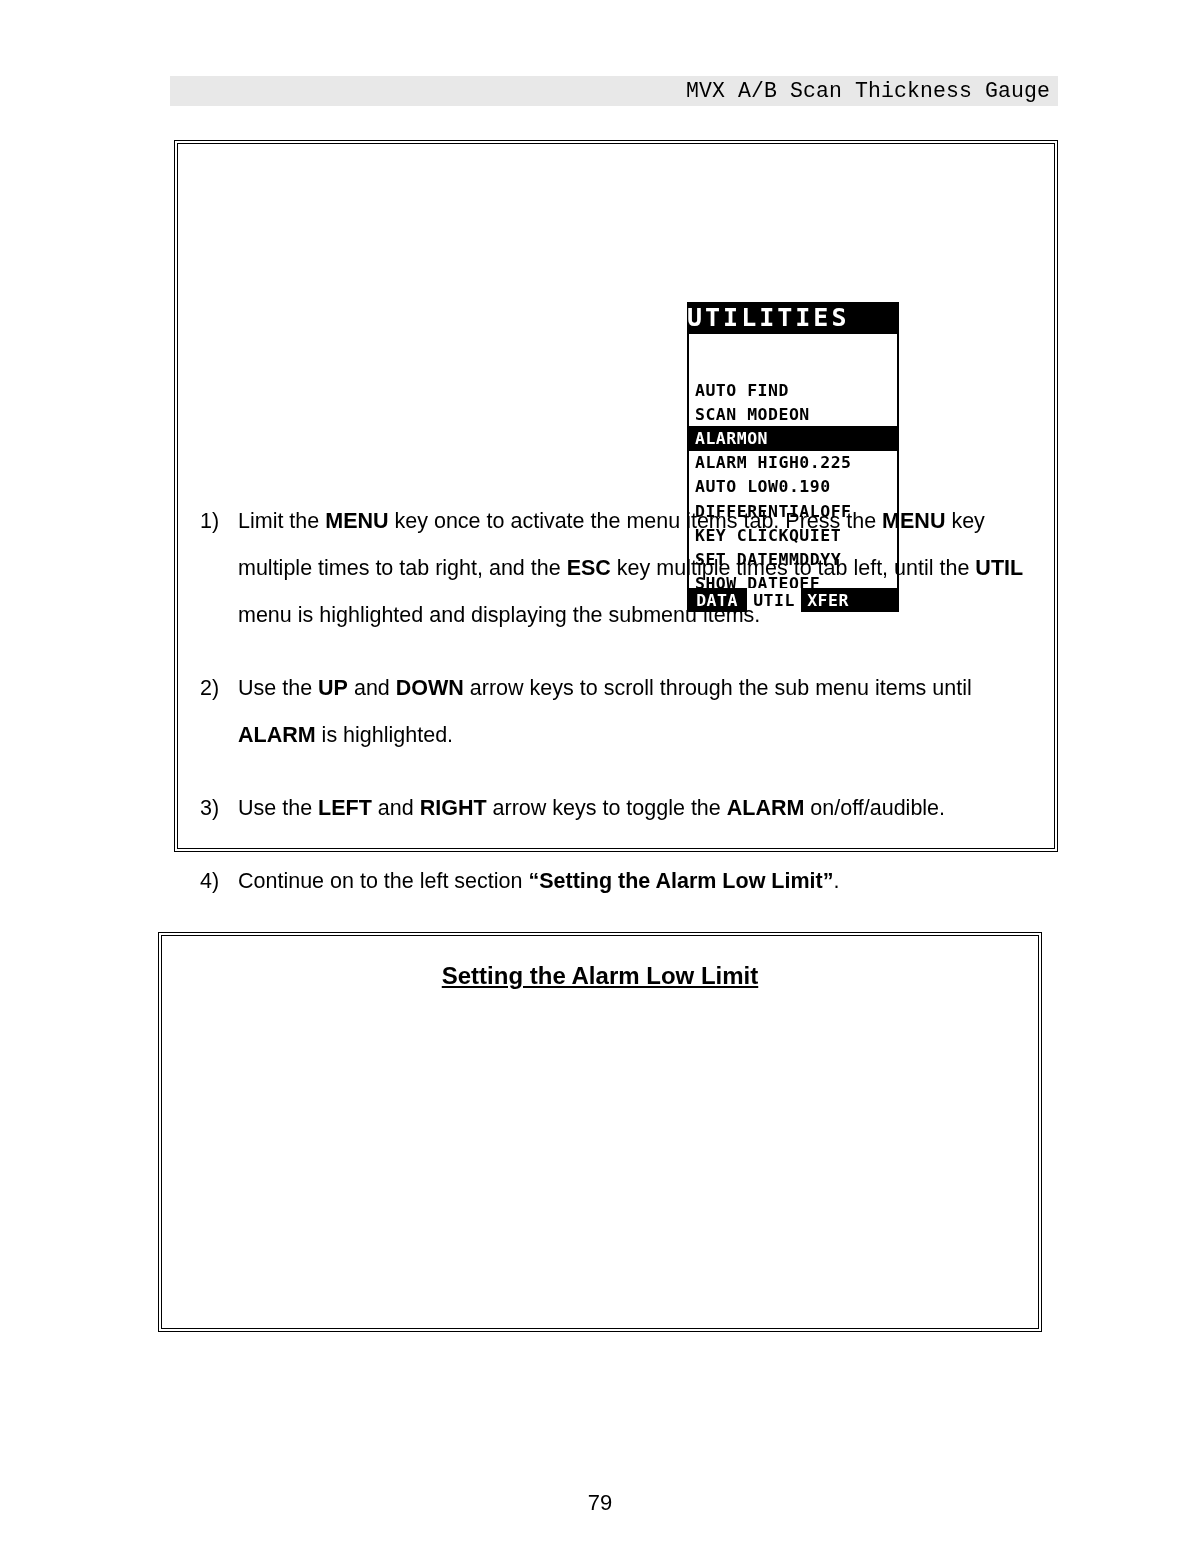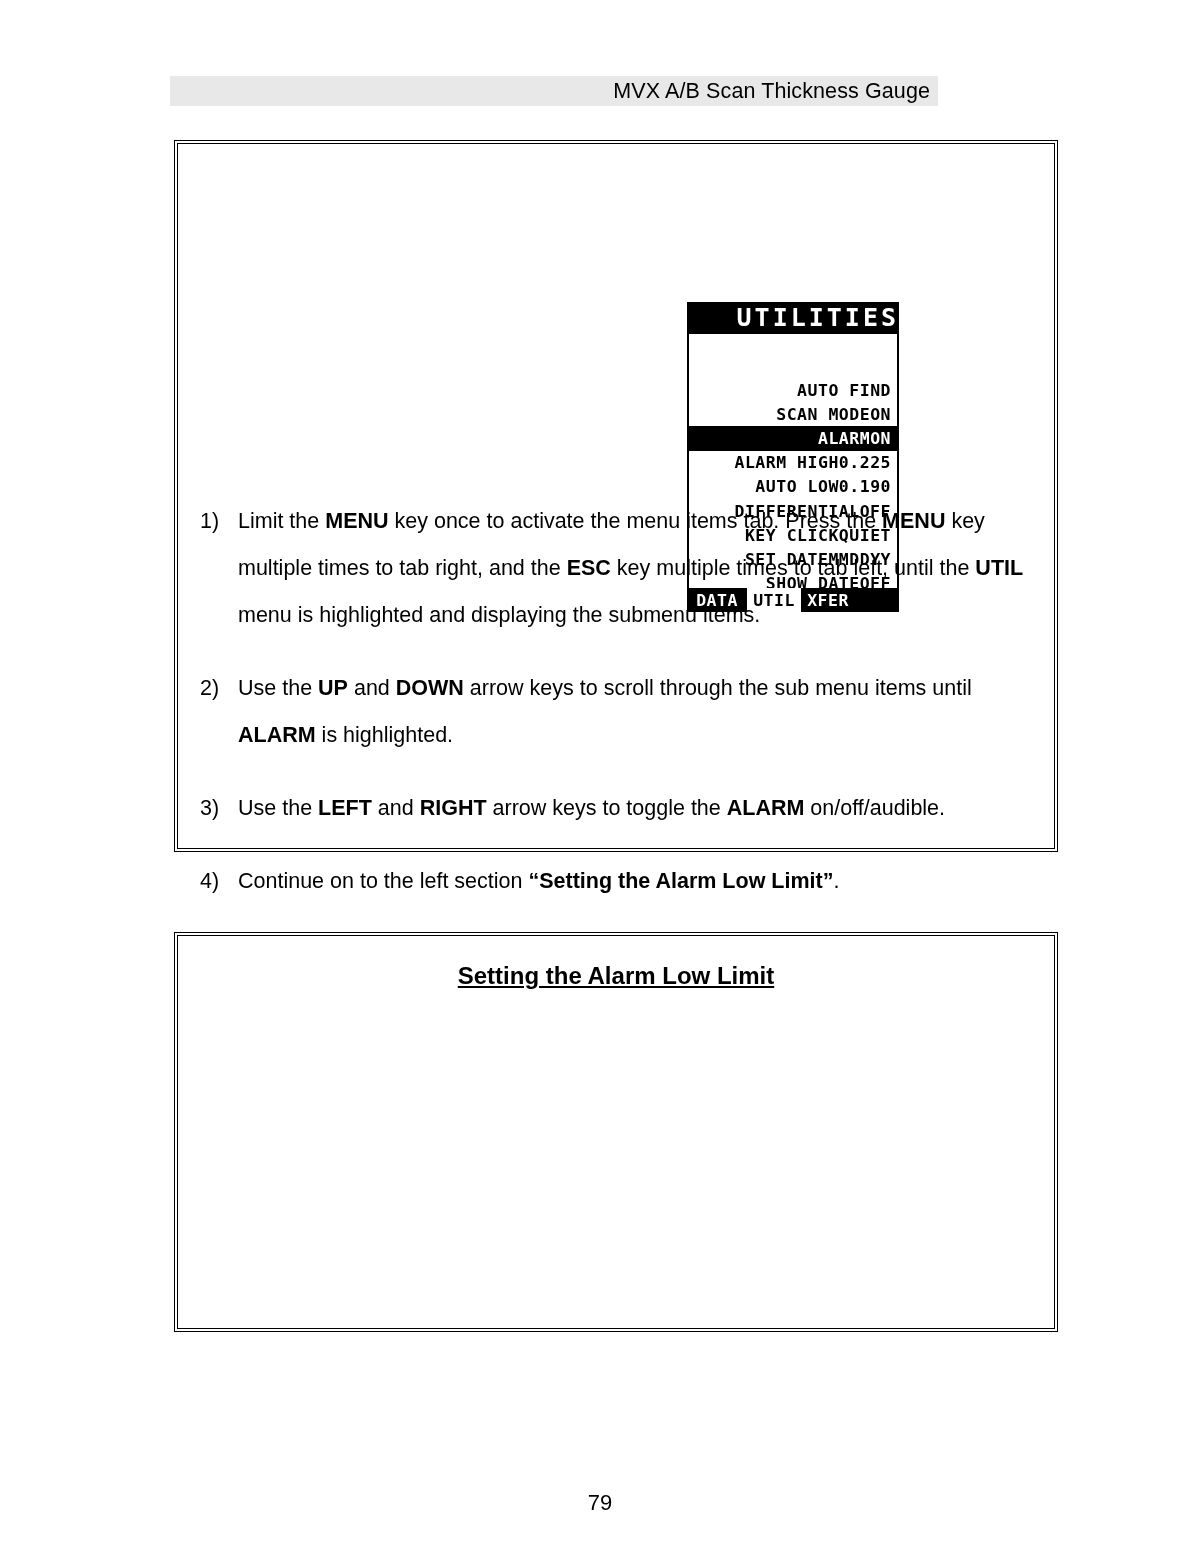--- a/index.html
+++ b/index.html
@@ -14,28 +14,29 @@
     font-family: "Liberation Sans", sans-serif;
     color: #000000;
     overflow: hidden;
   }
 
   
   .page-header {
     position: absolute;
     left: 170px;
     top: 76px;
-    width: 768px;
+    width: 888px;
     height: 30px;
     background: #e8e8e8;
     display: flex;
     align-items: center;
     justify-content: flex-end;
     box-sizing: border-box;
     padding-right: 8px;
+    font-family: Liberation Mono, monospace;
   }
   .page-header-title {
     font-size: 21.5px;
     letter-spacing: 0.1px;
     white-space: nowrap;
   }
 
   
   .section-box {
     position: absolute;
@@ -52,53 +53,53 @@
     position: relative;
   }
 
   #box-alarm-toggle {
     left: 174px;
     top: 140px;
     width: 884px;
     height: 712px;
   }
   #box-alarm-low {
-    left: 174px;
+    left: 158px;
     top: 932px;
     width: 884px;
     height: 400px;
   }
 
   
   .lcd {
     position: absolute;
     background: #ffffff;
     box-sizing: border-box;
     font-family: "DejaVu Sans Mono", "Liberation Mono", monospace;
   }
   .lcd-title {
     background: #000000;
     color: #ffffff;
-    text-align: right;
+    text-align: left;
     font-weight: bold;
     letter-spacing: 3px;
     box-sizing: border-box;
   }
   .lcd-body {
     border-left: 2px solid #000;
     border-right: 2px solid #000;
     background: #ffffff;
     box-sizing: border-box;
   }
   .lcd-spacer {
     background: #fff;
   }
   .lcd-row {
     display: flex;
-    justify-content: flex-end;
+    justify-content: flex-start;
     align-items: center;
     box-sizing: border-box;
     background: #ffffff;
     color: #000000;
     font-weight: bold;
   }
   .lcd-row.highlighted {
     background: #000000;
     color: #ffffff;
   }

